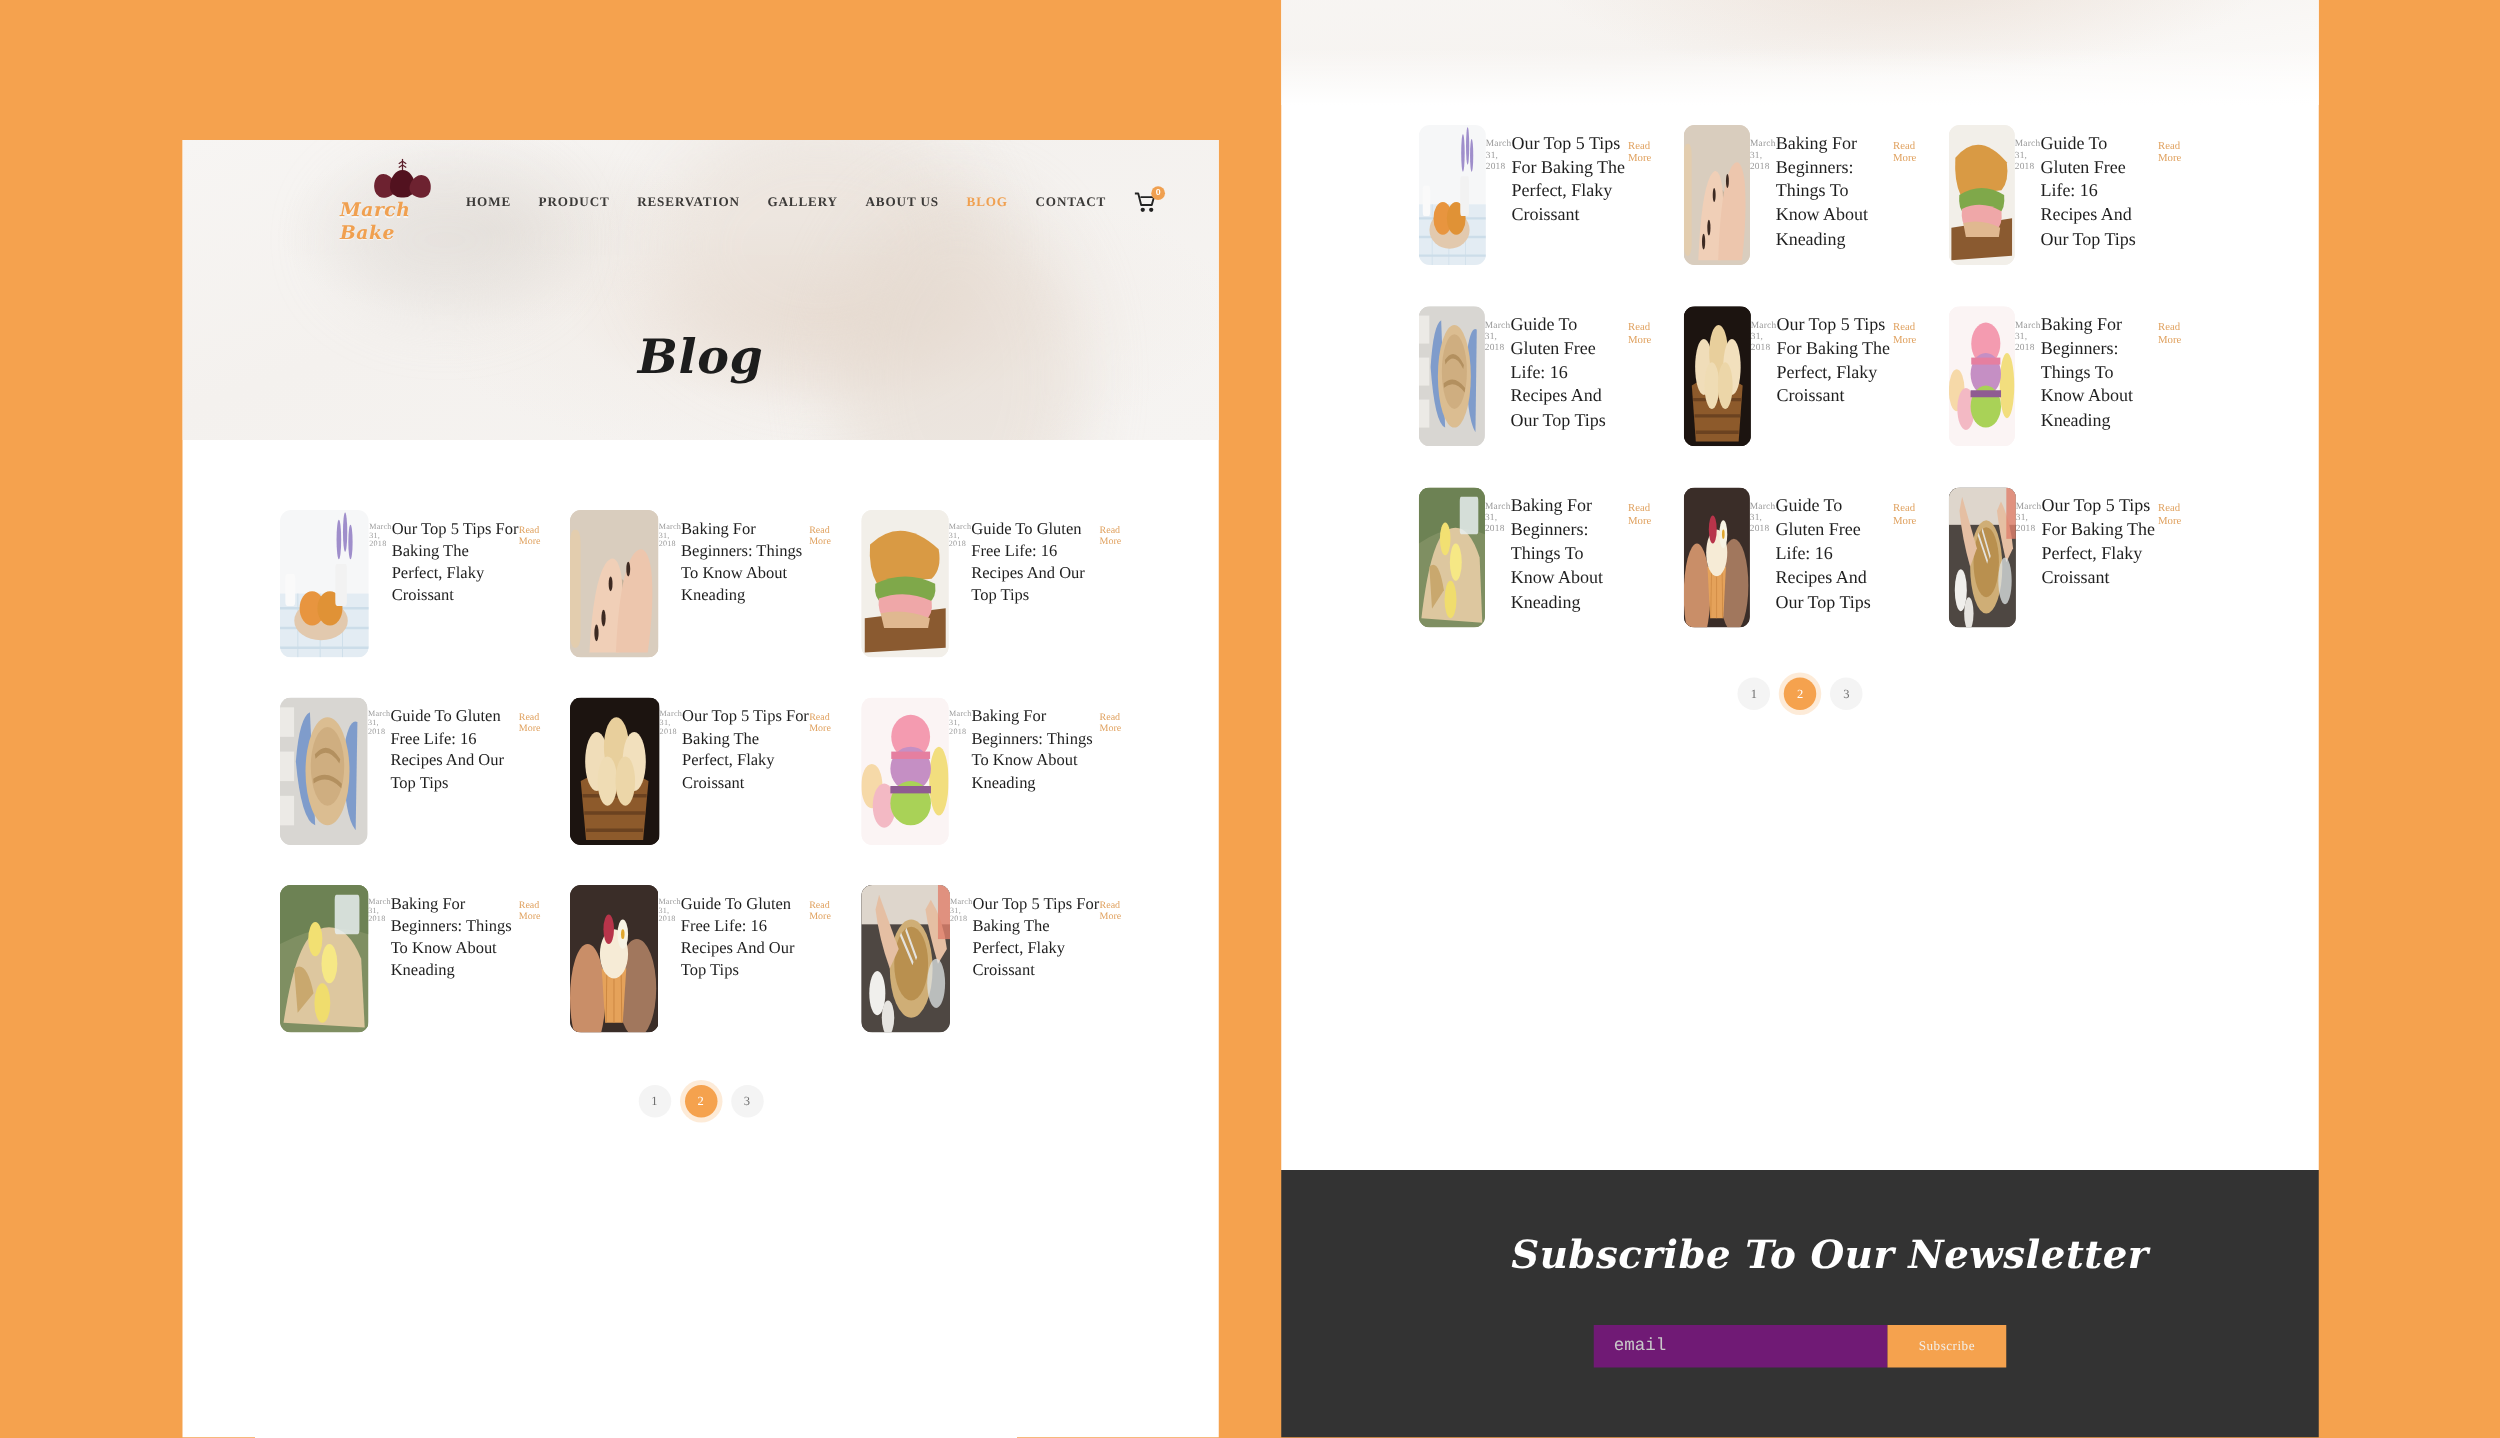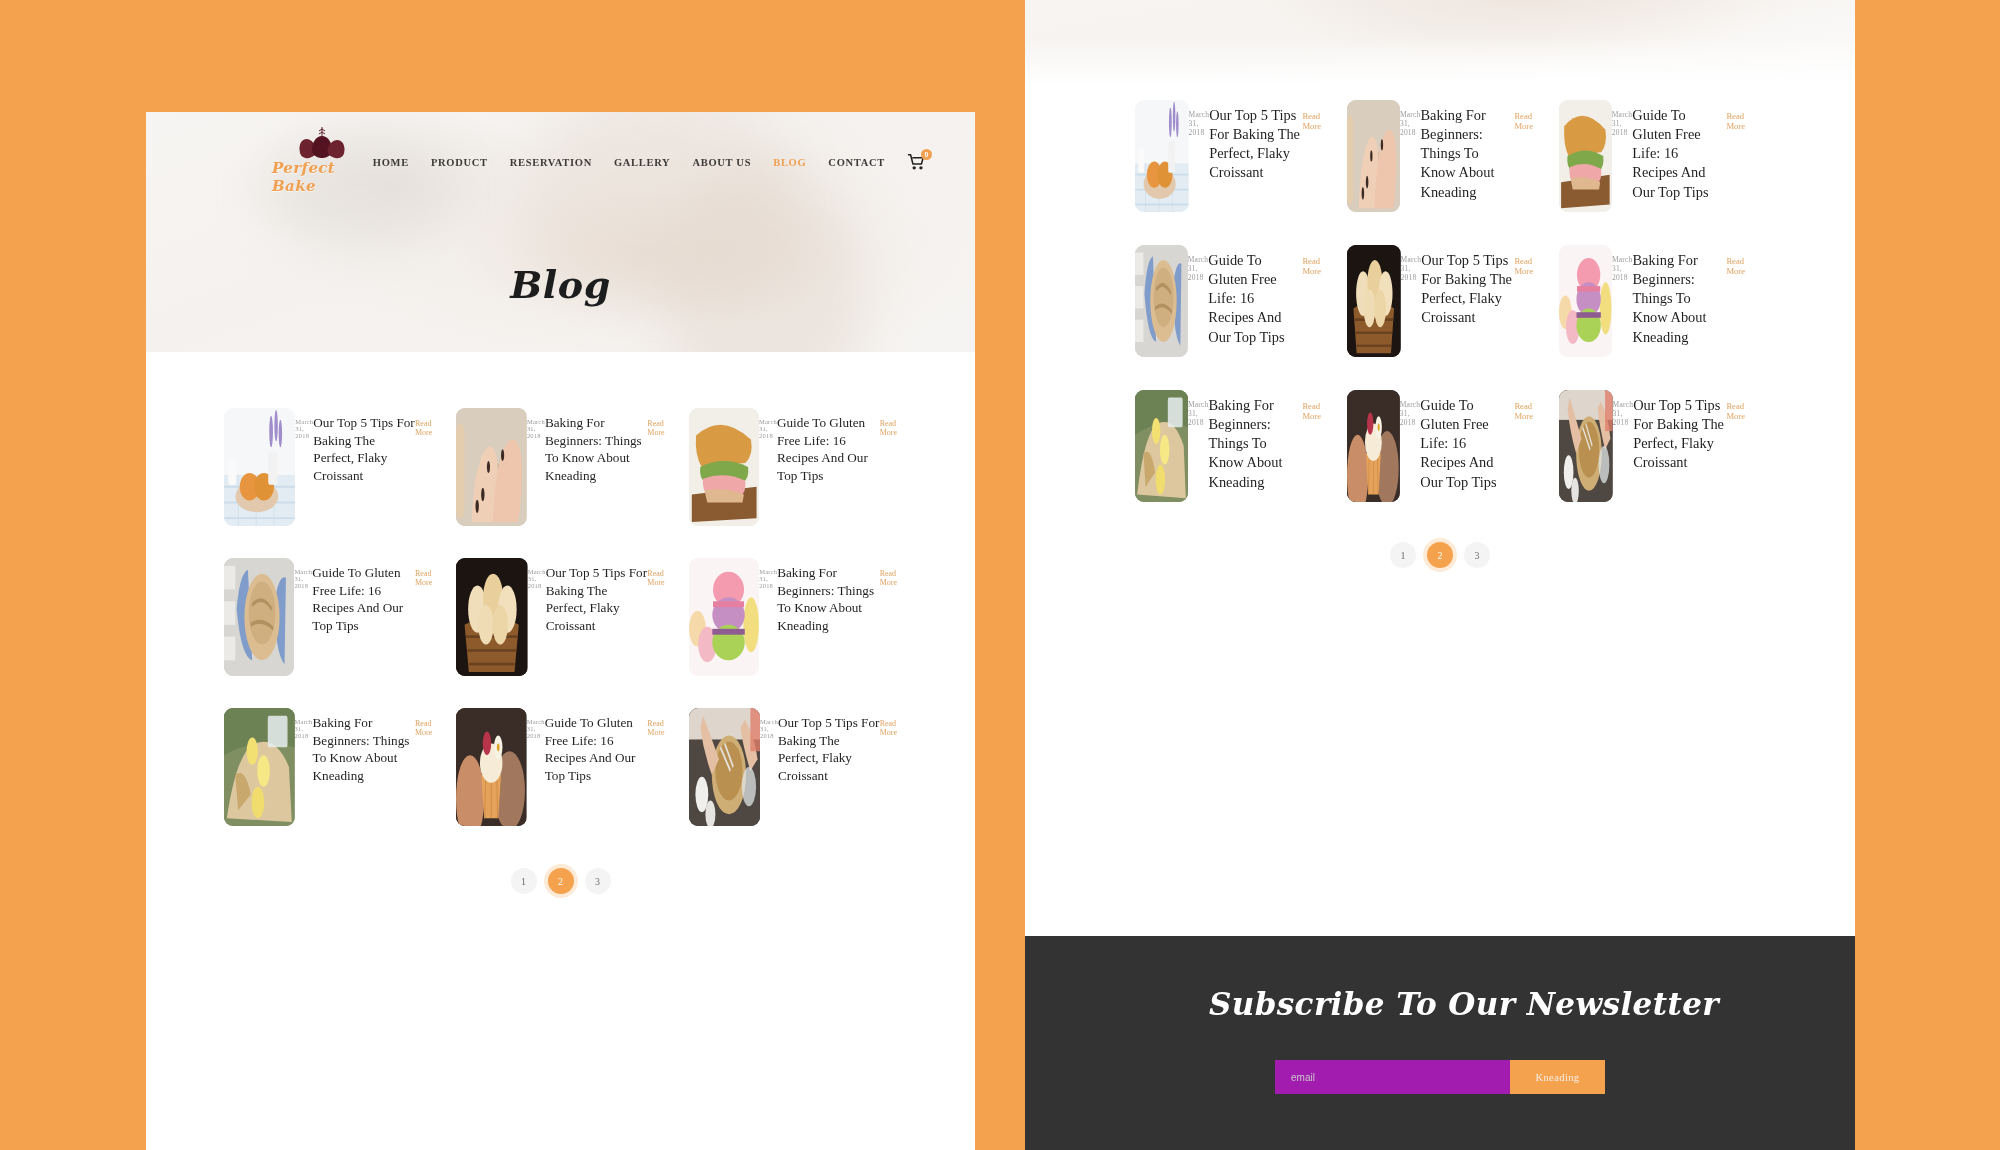--- a/index.html
+++ b/index.html
@@ -197,26 +197,26 @@
     font-size: 31px; color: #ffffff;
     letter-spacing: .4px;
     padding-left: 48px;
   }
   .newsletter-form {
     margin-top: 38px;
     display: flex; justify-content: center; align-items: stretch;
   }
   .newsletter-input {
     width: 235px; height: 34px;
-    background: #a21caf;
+    background: #701a75;
     border: none; outline: none;
     padding: 0 16px;
     color: #cfcfcf;
-    font-family: Liberation Sans, sans-serif;
-    font-size: 10px;
+    font-family: Liberation Mono, monospace;
+    font-size: 14px;
   }
   .newsletter-input::placeholder { color: #c9c9c9; }
   .newsletter-btn {
     width: 95px; height: 34px;
     background: #f5a24e; border: none;
     color: #f3efe9;
     font-family: "Liberation Serif", serif;
     font-size: 10.5px; letter-spacing: .4px;
     cursor: pointer;
   }
@@ -235,21 +235,21 @@
       <div class="brand">
         <div class="brand-mark">
           <svg class="wheat" viewBox="0 0 10 11">
             <path d="M5 0 L5 11" stroke="#5b1f2b" stroke-width="1"></path>
             <path d="M5 2 L2 4 M5 2 L8 4 M5 5 L2 7 M5 5 L8 7" stroke="#5b1f2b" stroke-width="1" fill="none"></path>
           </svg>
           <div class="loaf l1"></div>
           <div class="loaf l2"></div>
           <div class="loaf l3"></div>
         </div>
-        <div class="brand-name">Perfect Bake</div>
+        <div class="brand-name">March Bake</div>
       </div>
 
       <nav class="nav">
         <span class="nav-item">HOME</span>
         <span class="nav-item">PRODUCT</span>
         <span class="nav-item">RESERVATION</span>
         <span class="nav-item">GALLERY</span>
         <span class="nav-item">ABOUT US</span>
         <span class="nav-item active">BLOG</span>
         <span class="nav-item">CONTACT</span>
@@ -673,16 +673,16 @@
       <div class="page-dot active">2</div>
       <div class="page-dot">3</div>
     </div>
 </div>
 
 <div class="panel" id="footer-panel">
   <div class="newsletter">
     <div class="newsletter-title">Subscribe To Our Newsletter</div>
     <div class="newsletter-form">
       <input class="newsletter-input" type="text" placeholder="email" style="">
-      <button class="newsletter-btn">Kneading</button>
+      <button class="newsletter-btn">Subscribe</button>
     </div>
   </div>
 </div>
 
 </body></html>

